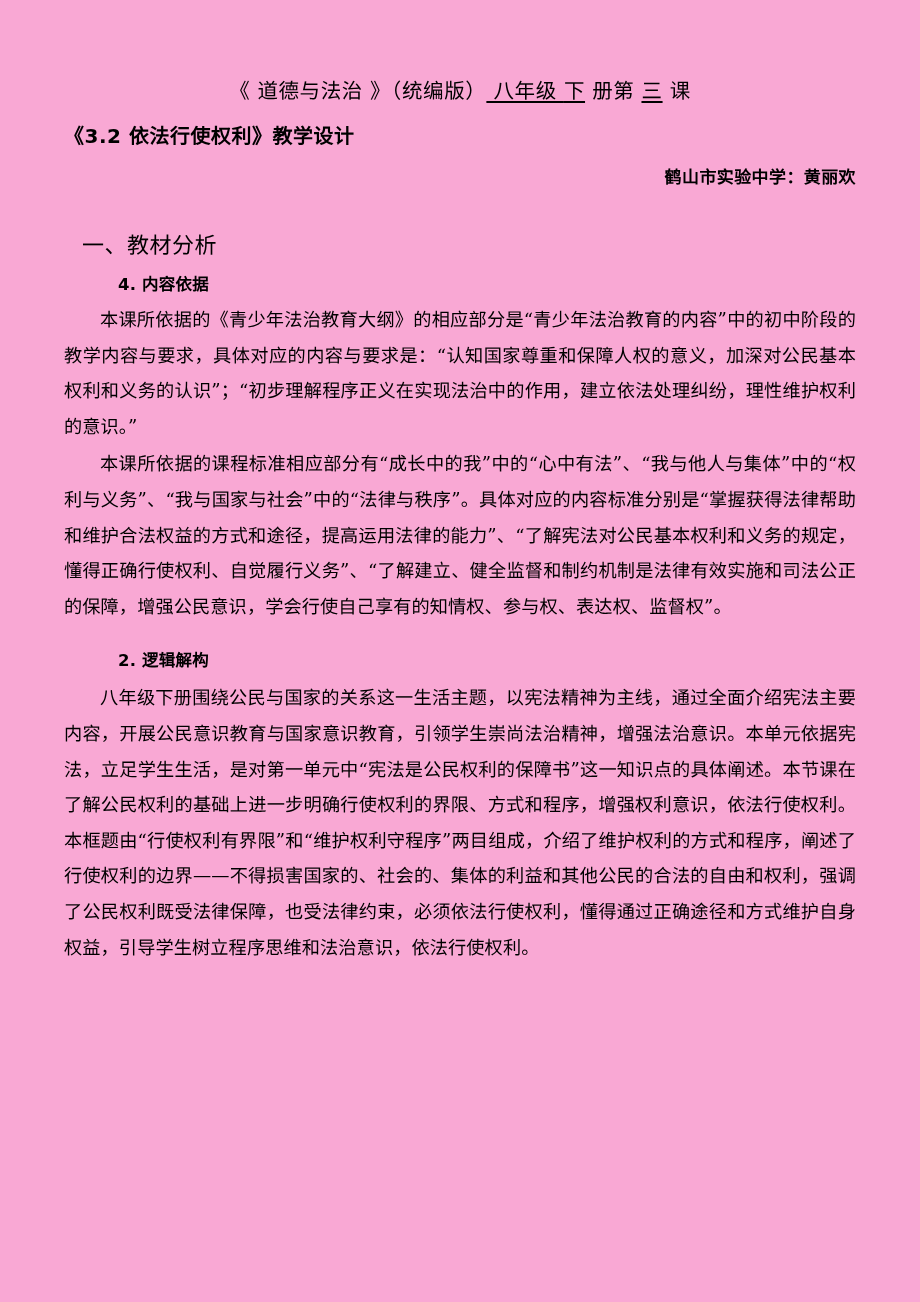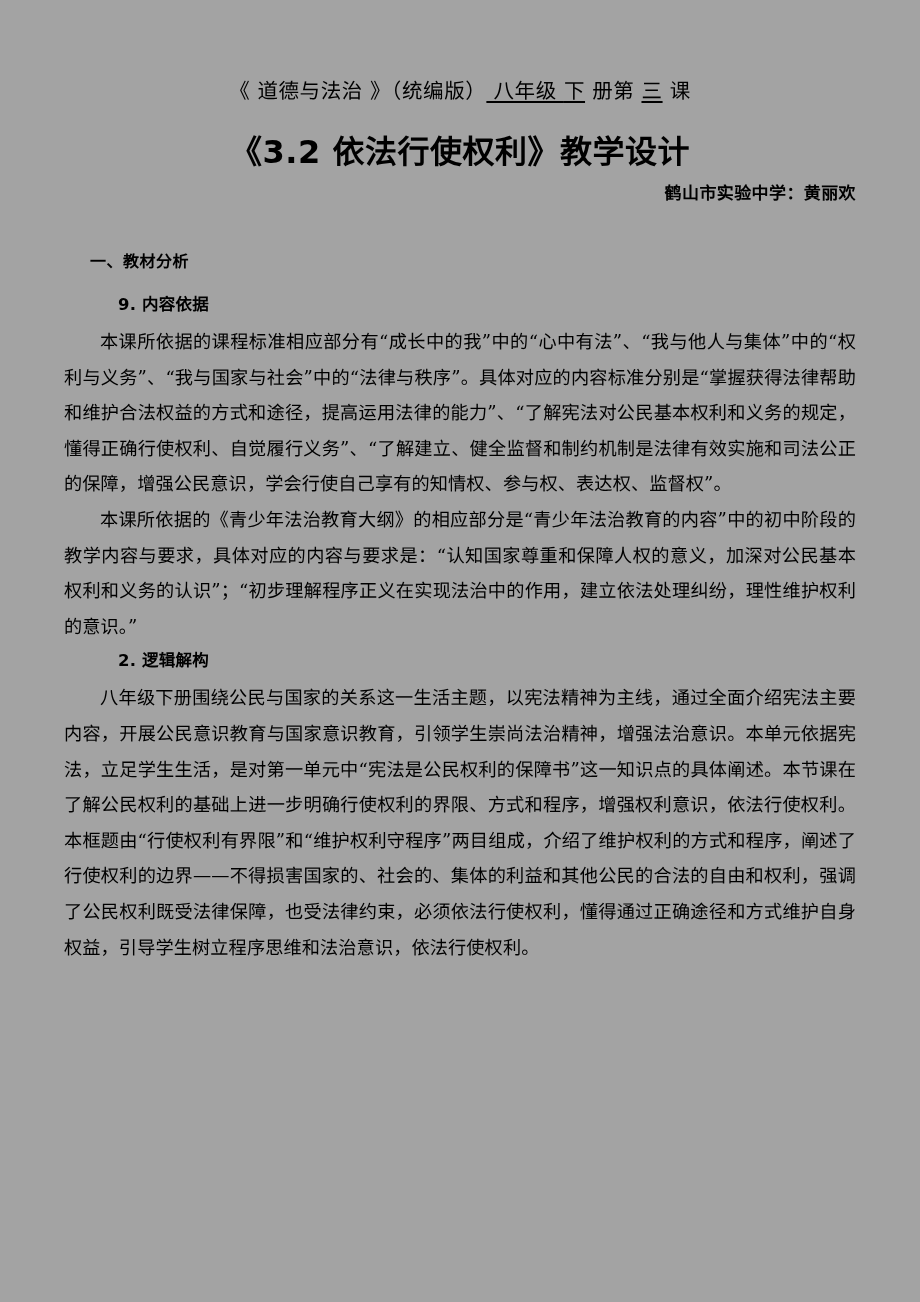--- a/index.html
+++ b/index.html
@@ -8,21 +8,21 @@
     background: #ffffff;
   }
   body {
     font-family: "DejaVu Serif", "Liberation Serif", serif;
     color: #000000;
   }
   .page {
     position: relative;
     width: 920px;
     height: 1302px;
-    background: #a3a3a3;
+    background: #f9a8d4;
     overflow: hidden;
     box-sizing: border-box;
     padding: 0;
   }
   .content {
     position: absolute;
     left: 64px;
     top: 0;
     width: 792px;
   }
@@ -35,63 +35,63 @@
     line-height: 34px;
     letter-spacing: 0.6px;
     margin-top: 74px;
     white-space: pre;
   }
   .doc-title-line .u {
     text-decoration: underline;
     text-underline-offset: 3px;
   }
   .doc-subtitle {
-    text-align: center;
+    text-align: left;
     font-family: "DejaVu Sans", "Liberation Sans", sans-serif;
     font-weight: bold;
-    font-size: 32px;
+    font-size: 20px;
     line-height: 40px;
     letter-spacing: 0.5px;
-    margin-top: 24px;
+    margin-top: 8px;
     white-space: pre;
   }
   .doc-author {
     text-align: right;
     font-family: "DejaVu Sans", "Liberation Sans", sans-serif;
     font-weight: bold;
     font-size: 17px;
     line-height: 30px;
     letter-spacing: 0.4px;
     margin-top: 6px;
   }
 
   
   .h1 {
     font-family: "DejaVu Sans", "Liberation Sans", sans-serif;
-    font-weight: bold;
-    font-size: 16px;
+    font-weight: normal;
+    font-size: 22px;
     line-height: 36px;
     letter-spacing: 0.5px;
-    margin: 8px;
+    margin: 0;
     padding-left: 18px;
   }
   .h1.first { margin-top: 36px; }
   .h1.second { margin-top: 52px; }
 
   .h2 {
     font-family: "DejaVu Sans", "Liberation Sans", sans-serif;
     font-weight: bold;
     font-size: 16.5px;
     line-height: 34px;
     letter-spacing: 0.2px;
     margin: 0;
     padding-left: 54px;
   }
   .h2.tight { margin-top: 4px; }
-  .h2.spaced { margin-top: 0; }
+  .h2.spaced { margin-top: 20px; }
 
   
   .para {
     font-family: "DejaVu Serif", "Liberation Serif", serif;
     font-size: 18.2px;
     line-height: 35.6px;
     text-align: justify;
     text-justify: inter-ideograph;
     text-indent: 36px;
     margin: 0;
@@ -107,25 +107,25 @@
   <div class="content">
 
     <div class="doc-title-line"><span>《 道德与法治 》（统编版）</span><span class="u"> 八年级 </span><span class="u">下</span><span> 册第 </span><span class="u">三</span><span> 课</span></div>
 
     <div class="doc-subtitle">《3.2 依法行使权利》教学设计</div>
 
     <div class="doc-author">鹤山市实验中学：黄丽欢</div>
 
     <div class="h1 first">一、教材分析</div>
 
-    <div class="h2 tight">9. 内容依据</div>
+    <div class="h2 tight">4. 内容依据</div>
+
+    <p class="para">本课所依据的《青少年法治教育大纲》的相应部分是“青少年法治教育的内容”中的初中阶段的教学内容与要求，具体对应的内容与要求是：“认知国家尊重和保障人权的意义，加深对公民基本权利和义务的认识”；“初步理解程序正义在实现法治中的作用，建立依法处理纠纷，理性维护权利的意识。”</p>
 
     <p class="para after-h">本课所依据的课程标准相应部分有“成长中的我”中的“心中有法”、“我与他人与集体”中的“权利与义务”、“我与国家与社会”中的“法律与秩序”。具体对应的内容标准分别是“掌握获得法律帮助和维护合法权益的方式和途径，提高运用法律的能力”、“了解宪法对公民基本权利和义务的规定，懂得正确行使权利、自觉履行义务”、“了解建立、健全监督和制约机制是法律有效实施和司法公正的保障，增强公民意识，学会行使自己享有的知情权、参与权、表达权、监督权”。</p>
-
-    <p class="para">本课所依据的《青少年法治教育大纲》的相应部分是“青少年法治教育的内容”中的初中阶段的教学内容与要求，具体对应的内容与要求是：“认知国家尊重和保障人权的意义，加深对公民基本权利和义务的认识”；“初步理解程序正义在实现法治中的作用，建立依法处理纠纷，理性维护权利的意识。”</p>
 
     <div class="h2 spaced">2. 逻辑解构</div>
 
     <p class="para after-h">八年级下册围绕公民与国家的关系这一生活主题，以宪法精神为主线，通过全面介绍宪法主要内容，开展公民意识教育与国家意识教育，引领学生崇尚法治精神，增强法治意识。本单元依据宪法，立足学生生活，是对第一单元中“宪法是公民权利的保障书”这一知识点的具体阐述。本节课在了解公民权利的基础上进一步明确行使权利的界限、方式和程序，增强权利意识，依法行使权利。本框题由“行使权利有界限”和“维护权利守程序”两目组成，介绍了维护权利的方式和程序，阐述了行使权利的边界——不得损害国家的、社会的、集体的利益和其他公民的合法的自由和权利，强调了公民权利既受法律保障，也受法律约束，必须依法行使权利，懂得通过正确途径和方式维护自身权益，引导学生树立程序思维和法治意识，依法行使权利。</p>
 
 
 
   </div>
 </div>
 

